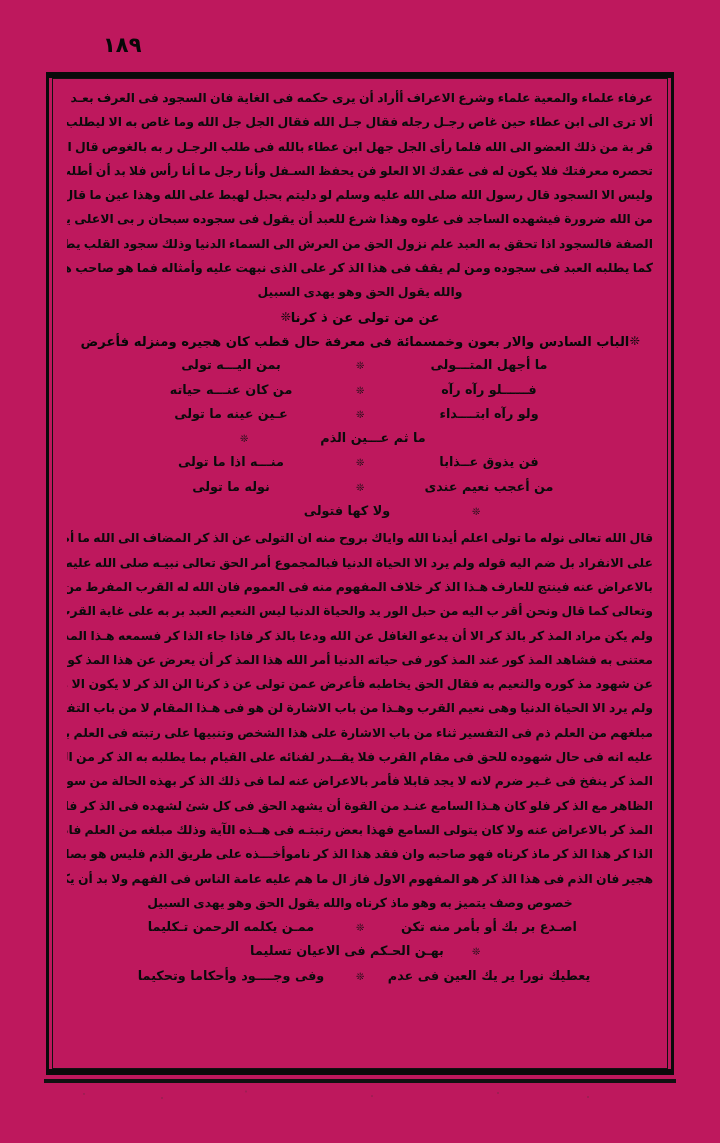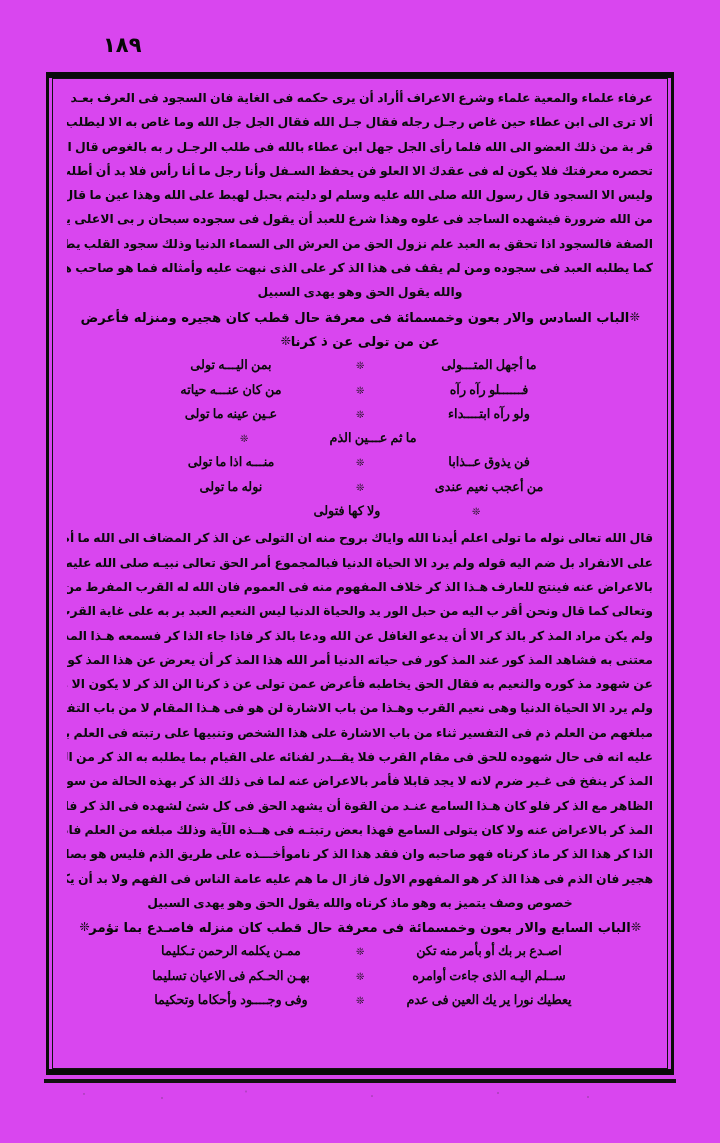--- a/index.html
+++ b/index.html
@@ -8,21 +8,21 @@
     padding: 0;
     background: #ffffff;
   }
   body {
     font-family: "DejaVu Sans", sans-serif;
   }
   .page {
     position: relative;
     width: 720px;
     height: 1143px;
-    background: #d946ef;
+    background: #be185d;
     overflow: hidden;
     box-sizing: border-box;
   }
 
   
   .folio {
     position: absolute;
     top: 33px;
     left: 0;
     width: 720px;
@@ -142,21 +142,20 @@
     font-size: 12.8px;
     font-weight: 700;
     color: #0b0b0b;
     white-space: nowrap;
     letter-spacing: -0.2px;
   }
   .verse .hemistich {
     width: 232px;
     text-align: center;
     overflow: hidden;
-    font-family: Liberation Serif, serif;
   }
   .verse .hemistich.right { text-align: center; }
   .verse .hemistich.left  { text-align: center; }
   .verse .star {
     width: 26px;
     text-align: center;
     font-size: 10px;
     color: #111;
   }
   .spacer-xs { height: 3px; }
@@ -201,24 +200,24 @@
       <div class="line prose">تحصره معرفتك فلا يكون له فى عقدك الا العلو فن يحفظ السـفل وأنا رجل ما أنا رأس فلا بد أن أطلب ر بى بحقيقتى</div>
       <div class="line prose">وليس الا السجود قال رسول الله صلى الله عليه وسلم لو دليتم بحبل لهبط على الله وهذا عين ما قال الجل فن سجد اقترب</div>
       <div class="line prose">من الله ضرورة فيشهده الساجد فى علوه وهذا شرع للعبد أن يقول فى سجوده سبحان ر بى الاعلى ينزهه عن تلك</div>
       <div class="line prose">الصفة فالسجود اذا تحقق به العبد علم نزول الحق من العرش الى السماء الدنيا وذلك سجود القلب يطلب العبد فى نزوله</div>
       <div class="line prose">كما يطلبه العبد فى سجوده ومن لم يقف فى هذا الذ كر على الذى نبهت عليه وأمثاله فما هو صاحب هذا الهجير فاعلم ذلك</div>
       <div class="line prose last">والله يقول الحق وهو يهدى السبيل</div>
     </div>
 
     <div>
       <div class="heading">
+        <span>عن من تولى عن ذ كرنا</span><span class="orn">❊</span>
+      </div>
+      <div class="heading">
         <span class="orn">❊</span><span>الباب السادس والار بعون وخمسمائة فى معرفة حال قطب كان هجيره ومنزله فأعرض</span>
-      </div>
-      <div class="heading">
-        <span>عن من تولى عن ذ كرنا</span><span class="orn">❊</span>
       </div>
     </div>
 
     <div>
       <div class="verse">
         <span class="hemistich right">ما أجهل المتـــولى</span>
         <span class="star">❊</span>
         <span class="hemistich left">بمن اليـــه تولى</span>
       </div>
       <div class="verse">
@@ -265,34 +264,28 @@
       <div class="line prose">مبلغهم من العلم ذم فى التفسير ثناء من باب الاشارة على هذا الشخص وتنبيها على رتبته فى العلم بالله فما فيه من الثناء</div>
       <div class="line prose">عليه انه فى حال شهوده للحق فى مقام القرب فلا يقــدر لفنائه على القيام بما يطلبه به الذ كر من التـكليف فكا ٔ ن</div>
       <div class="line prose">المذ كر ينفخ فى غـير ضرم لانه لا يجد قابلا فأمر بالاعراض عنه لما فى ذلك الذ كر بهذه الحالة من سوء الادب فى</div>
       <div class="line prose">الظاهر مع الذ كر فلو كان هـذا السامع عنـد من القوة أن يشهد الحق فى كل شئ لشهده فى الذ كر فلم يكن الحق يأمر</div>
       <div class="line prose">المذ كر بالاعراض عنه ولا كان يتولى السامع فهذا بعض رتبتـه فى هــذه الآية وذلك مبلغه من العلم فاذا أنتج لهذا</div>
       <div class="line prose">الذا كر هذا الذ كر ماذ كرناه فهو صاحبه وان فقد هذا الذ كر ناموأخـــذه على طريق الذم فليس هو بصاحب</div>
       <div class="line prose">هجير فان الذم فى هذا الذ كر هو المفهوم الاول فاز ال ما هم عليه عامة الناس فى الفهم ولا بد أن يكون لصاحب الهجير</div>
       <div class="line prose last">خصوص وصف يتميز به وهو ماذ كرناه والله يقول الحق وهو يهدى السبيل</div>
     </div>
 
-    <div>
-      <div class="heading">
-        <span class="orn">❊</span><span>الباب السابع والار بعون وخمسمائة فى معرفة حال قطب كان منزله فاصـدع بما تؤمر</span><span class="orn">❊</span>
-      </div>
-    </div>
 
     <div>
       <div class="verse">
         <span class="hemistich right">اصـدع بر بك أو بأمر منه تكن</span>
         <span class="star">❊</span>
         <span class="hemistich left">ممـن يكلمه الرحمن تـكليما</span>
       </div>
       <div class="verse">
-        <span class="hemistich right">ســلم اليـه الذى جاءت أوامره</span>
         <span class="star">❊</span>
         <span class="hemistich left">بهـن الحـكم فى الاعيان تسليما</span>
       </div>
       <div class="verse">
         <span class="hemistich right">يعطيك نورا ير يك العين فى عدم</span>
         <span class="star">❊</span>
         <span class="hemistich left">وفى وجــــود وأحكاما وتحكيما</span>
       </div>
     </div>
 

